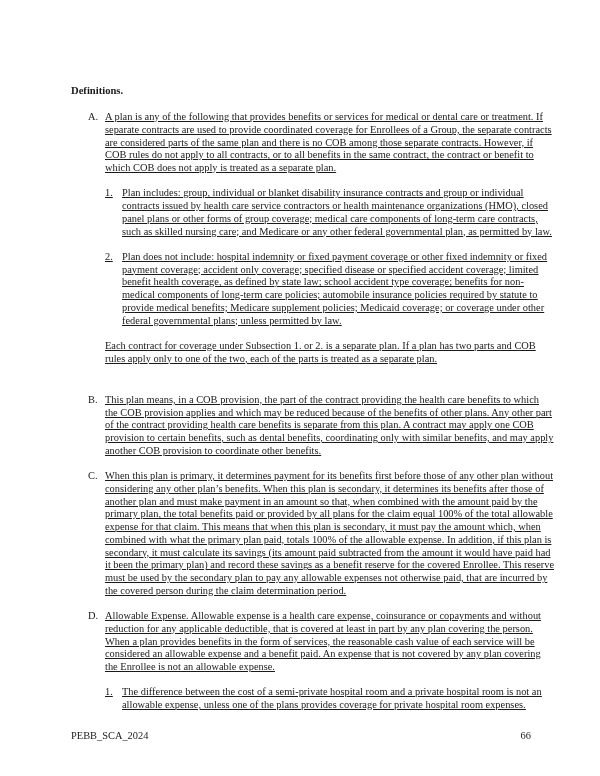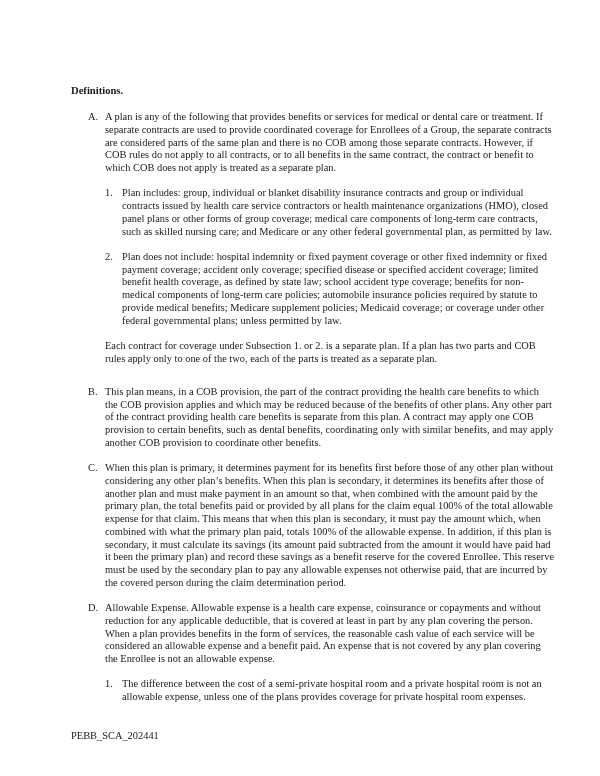--- a/index.html
+++ b/index.html
@@ -37,40 +37,42 @@
     }
     .item {
       display: flex;
       margin-bottom: 12.5px;
     }
     .item .label {
       flex: 0 0 17px;
     }
     .item .body {
       flex: 1 1 auto;
+      text-decoration: underline;
     }
     .para {
       margin: 0 0 12.5px 0;
     }
     .subitem {
       display: flex;
       margin: 0 0 12.5px 0;
     }
     .subitem .label {
       flex: 0 0 17px;
     }
     .subitem .body {
       flex: 1 1 auto;
     }
     .footer {
       position: absolute;
       top: 730px;
       left: 71px;
       width: 460px;
       display: flex;
+      justify-content: space-between;
       font-size: 10.4px;
     }
   </style>
 </head>
 <body>
 
 <div class="page">
 
   <div class="heading">Definitions.</div>
 
@@ -81,21 +83,21 @@
       <div class="body">
         <p class="para">A plan is any of the following that provides benefits or services for medical or dental care or treatment. If separate contracts are used to provide coordinated coverage for Enrollees of a Group, the separate contracts are considered parts of the same plan and there is no COB among those separate contracts. However, if COB rules do not apply to all contracts, or to all benefits in the same contract, the contract or benefit to which COB does not apply is treated as a separate plan.</p>
         <div class="subitem">
           <div class="label">1.</div>
           <div class="body">Plan includes: group, individual or blanket disability insurance contracts and group or individual contracts issued by health care service contractors or health maintenance organizations (HMO), closed panel plans or other forms of group coverage; medical care components of long-term care contracts, such as skilled nursing care; and Medicare or any other federal governmental plan, as permitted by law.</div>
         </div>
         <div class="subitem">
           <div class="label">2.</div>
           <div class="body">Plan does not include: hospital indemnity or fixed payment coverage or other fixed indemnity or fixed payment coverage; accident only coverage; specified disease or specified accident coverage; limited benefit health coverage, as defined by state law; school accident type coverage; benefits for non-medical components of long-term care policies; automobile insurance policies required by statute to provide medical benefits; Medicare supplement policies; Medicaid coverage; or coverage under other federal governmental plans; unless permitted by law.</div>
         </div>
-        <p class="para" style="margin-bottom:8px">Each contract for coverage under Subsection 1. or 2. is a separate plan. If a plan has two parts and COB rules apply only to one of the two, each of the parts is treated as a separate plan.</p>
+        <p class="para" style="margin-bottom:16px">Each contract for coverage under Subsection 1. or 2. is a separate plan. If a plan has two parts and COB rules apply only to one of the two, each of the parts is treated as a separate plan.</p>
       </div>
     </div>
 
     <div class="item">
       <div class="label">B.</div>
       <div class="body">
         <p class="para" style="margin-bottom:0">This plan means, in a COB provision, the part of the contract providing the health care benefits to which the COB provision applies and which may be reduced because of the benefits of other plans. Any other part of the contract providing health care benefits is separate from this plan. A contract may apply one COB provision to certain benefits, such as dental benefits, coordinating only with similar benefits, and may apply another COB provision to coordinate other benefits.</p>
       </div>
     </div>
 
@@ -114,16 +116,16 @@
           <div class="label">1.</div>
           <div class="body">The difference between the cost of a semi-private hospital room and a private hospital room is not an allowable expense, unless one of the plans provides coverage for private hospital room expenses.</div>
         </div>
       </div>
     </div>
 
   </div>
 
   <div class="footer">
     <span>PEBB_SCA_2024</span>
-    <span>41</span>
+    <span>66</span>
   </div>
 
 </div>
 
 </body></html>

